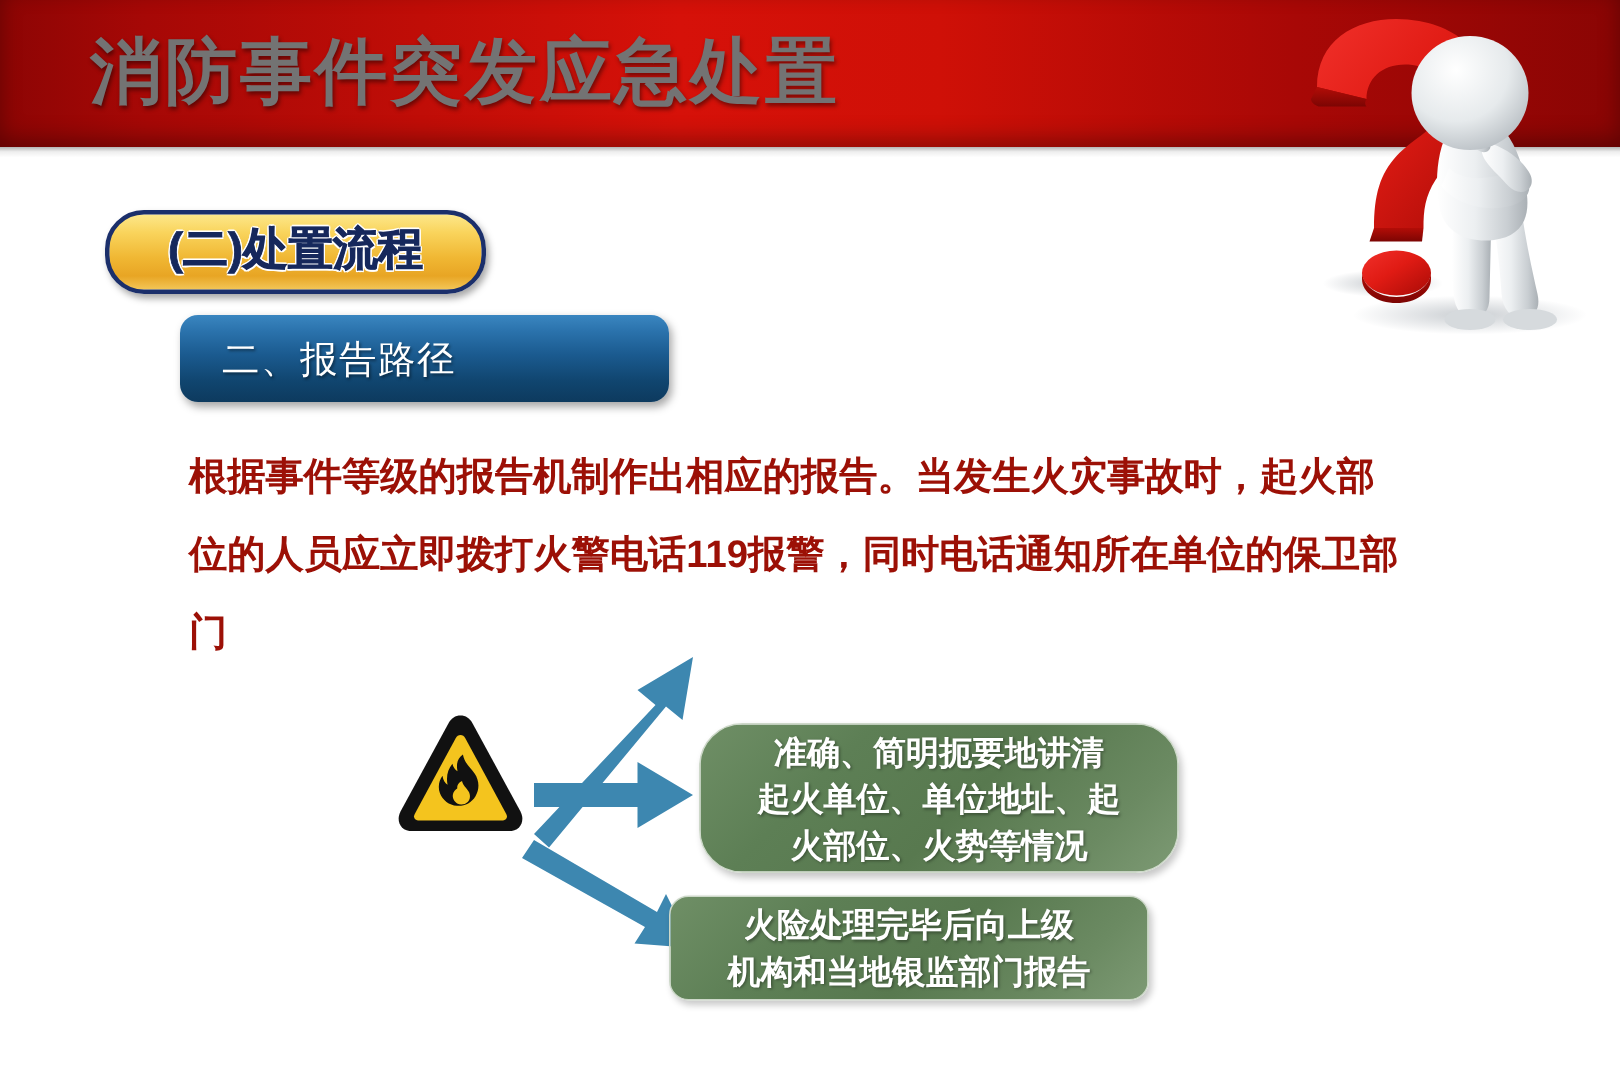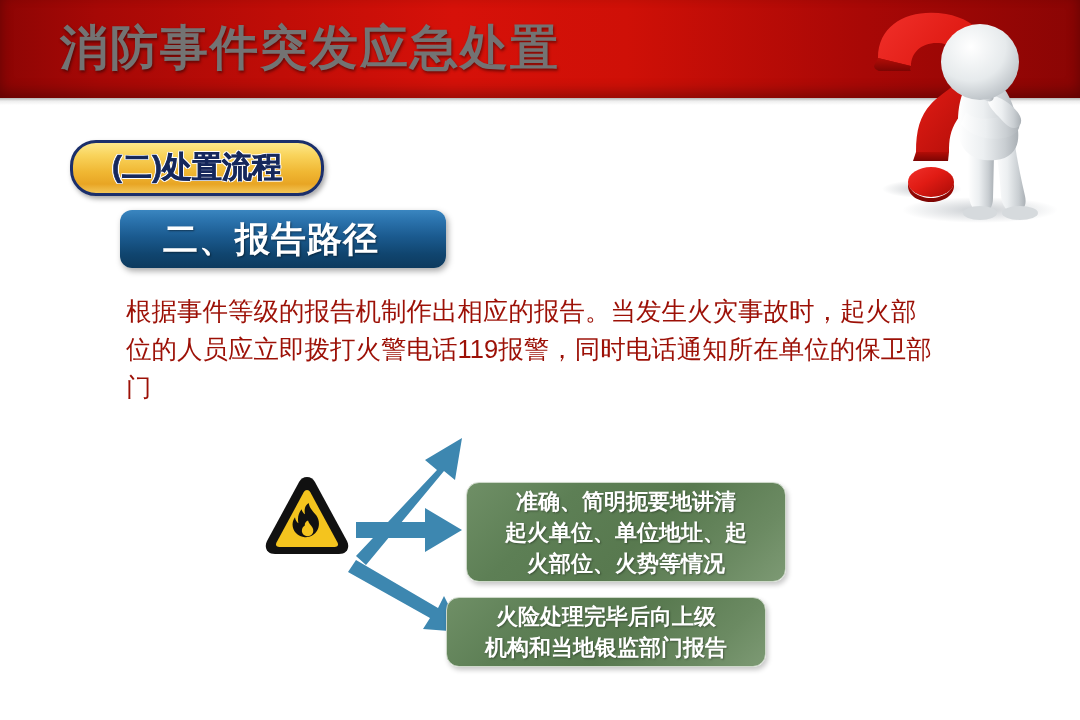--- a/index.html
+++ b/index.html
@@ -128,38 +128,37 @@
         #1b5b90 45%,
         #10456f 76%,
         #0d3a5e 100%);
     box-shadow: 2px 3px 6px rgba(0,0,0,0.35);
     display: flex;
     align-items: center;
     padding-left: 28px;
     box-sizing: border-box;
   }
   .blue-box-text {
-    font-size: 35px;
-    font-weight: bold;
+    font-size: 25px;
+    font-weight: normal;
     color: #ffffff;
     letter-spacing: 1px;
     text-shadow: 1px 1px 2px rgba(0,0,0,0.45);
     white-space: nowrap;
-    margin-left: 15px;
   }
 
   
   .body-paragraph {
     position: absolute;
     left: 126px;
     top: 292px;
     width: 808px;
     font-size: 25.5px;
-    font-weight: normal;
-    line-height: 38px;
+    font-weight: bold;
+    line-height: 52px;
     color: #9c1006;
     letter-spacing: 0px;
   }
 
   
   .flow-area {
     position: absolute;
     left: 0;
     top: 0;
     width: 1080px;
@@ -196,21 +195,21 @@
     font-weight: bold;
     color: #ffffff;
     line-height: 31px;
     text-align: center;
     text-shadow: 1px 1px 2px rgba(0,0,0,0.35);
     white-space: pre-line;
     padding: 0 10px;
   }
 
   #green-box-1 { left: 466px; top: 408px; width: 320px; height: 56px; }
-  #green-box-2 { left: 466px; top: 482px; width: 320px; height: 100px; }
+  #green-box-2 { left: 466px; top: 482px; width: 320px; height: 100px; border-radius: 29px; }
   #green-box-3 { left: 446px; top: 597px; width: 320px; height: 70px; }
 </style>
 </head>
 <body>
 
 <div id="slide">
 
   <div class="title-band"></div>
   <div class="title-band-shadow"></div>
 

